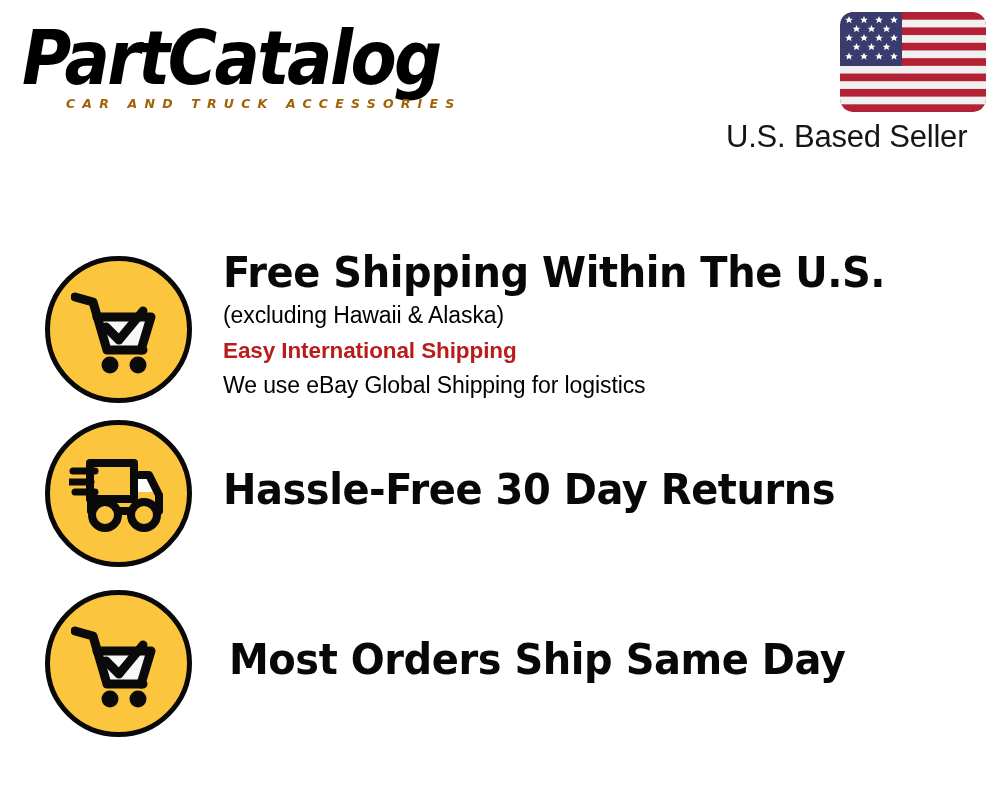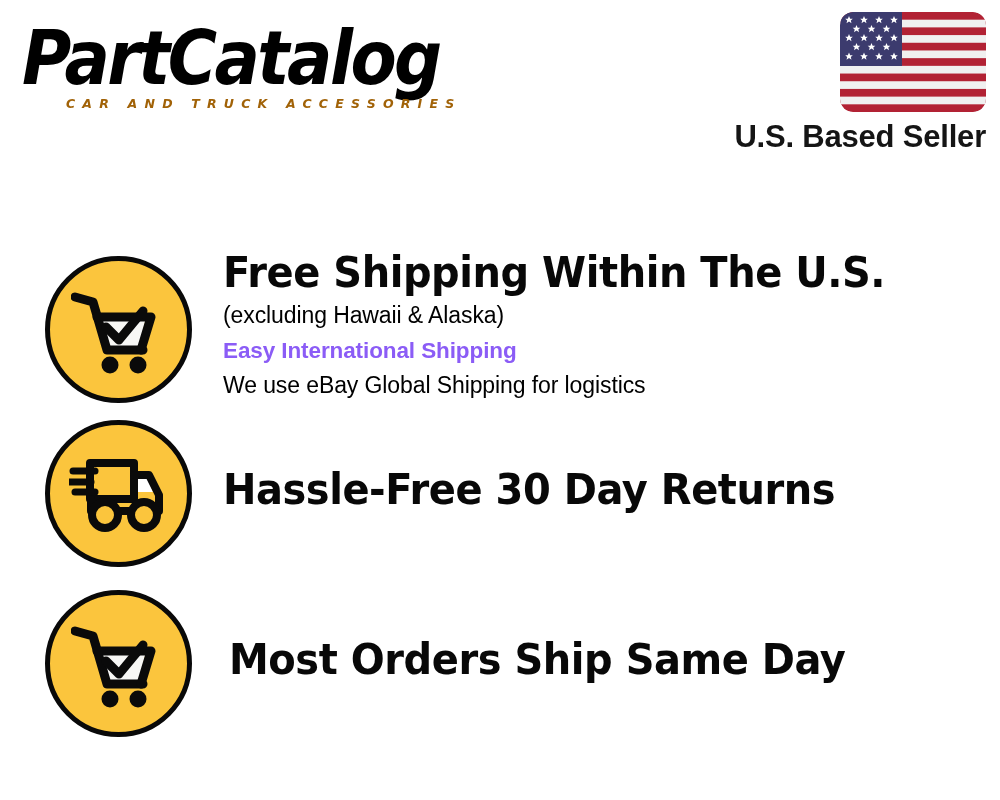--- a/index.html
+++ b/index.html
@@ -83,23 +83,22 @@
     display: block;
     width: 146px;
     height: 100px;
   }
 
   .seller-note {
     position: absolute;
     left: 726px;
     top: 118px;
     width: 260px;
-    text-align: right;
     font-family: "Liberation Sans", sans-serif;
-    font-weight: 700;
+    font-weight: 400;
     font-size: 31px;
     line-height: 38px;
     letter-spacing: -0.2px;
     color: #151515;
     white-space: nowrap;
   }
 
   
   .features {
     position: absolute;
@@ -164,21 +163,21 @@
     font-size: 23px;
     line-height: 34px;
     letter-spacing: -0.1px;
     color: #000000;
     white-space: nowrap;
     margin: 0;
   }
 
   .subline.strong {
     font-weight: 700;
-    color: #8b5cf6;
+    color: #b91c1c;
     font-size: 22.5px;
   }
 
   .spacer-2 { height: 2px; }
 </style>
 </head>
 <body>
 
 <div class="banner">
 

